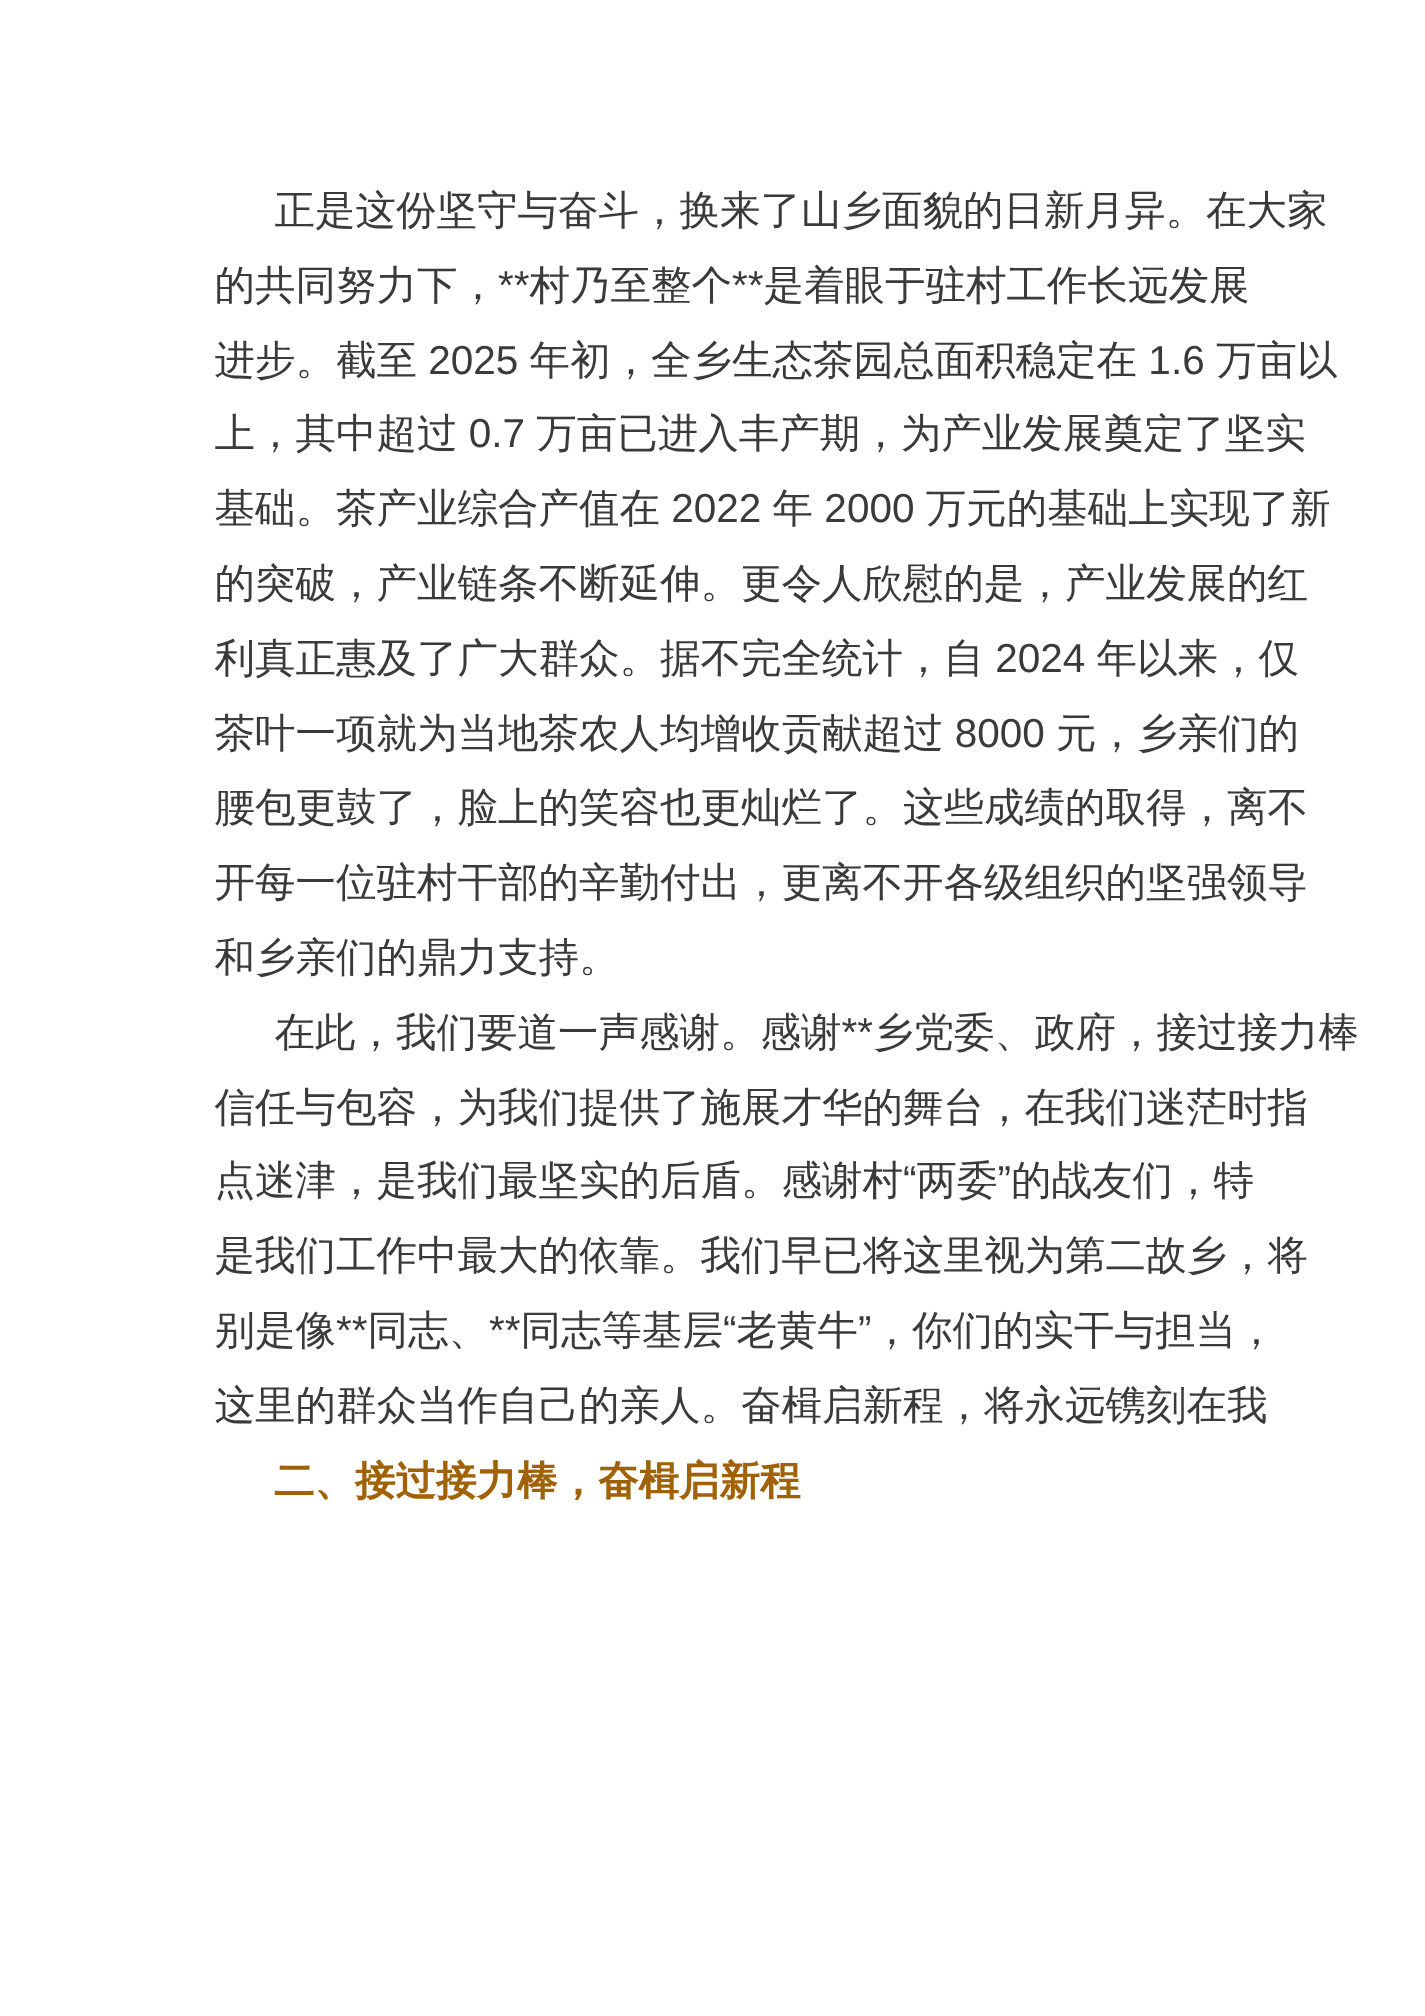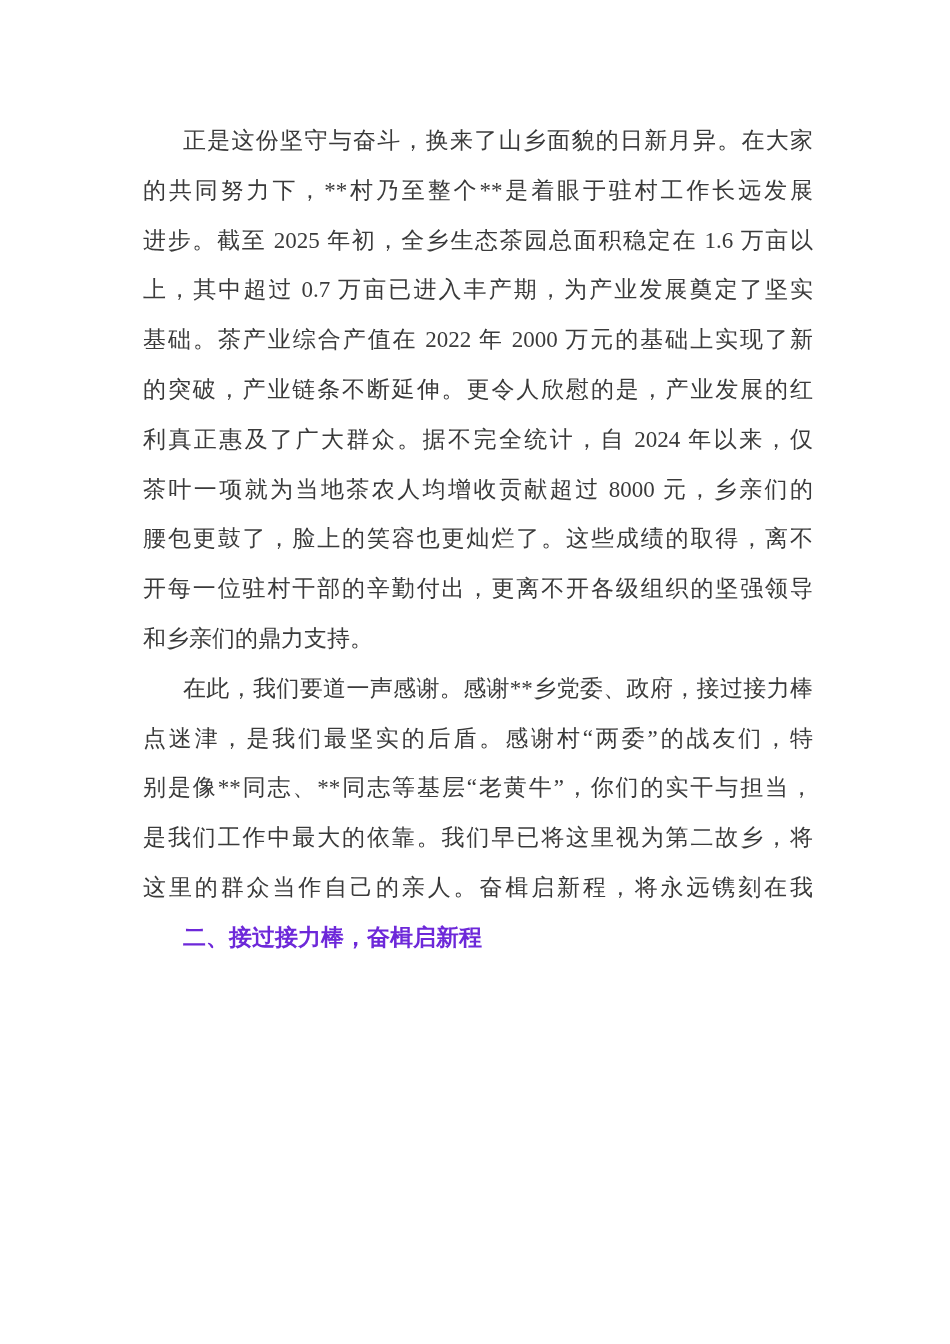--- a/index.html
+++ b/index.html
@@ -2,34 +2,34 @@
 <html><head>
 <meta charset="utf-8">
 <style>
   html, body { margin: 0; padding: 0; background: #ffffff; }
   body { width: 950px; height: 1344px; overflow: hidden; position: relative; }
   .page {
     position: absolute;
     left: 143px;
     top: 116px;
     width: 670px;
-    font-family: Liberation Serif, serif;
-    font-size: 23px;
+    font-family: Liberation Sans, sans-serif;
+    font-size: 27px;
     color: #3a3a3a;
   }
   .line {
     height: 49.8px;
     line-height: 49.8px;
     white-space: nowrap;
     text-align: justify;
     text-align-last: justify;
   }
   .line.last { text-align-last: left; }
   .indent { padding-left: 40px; }
-  .heading { font-weight: bold; color: #6d28d9; }
+  .heading { font-weight: bold; color: #a16207; }
 </style>
 </head>
 <body>
 
 <div class="page">
 
   <div>
     <div class="line indent">正是这份坚守与奋斗，换来了山乡面貌的日新月异。在大家</div>
     <div class="line">的共同努力下，**村乃至整个**是着眼于驻村工作长远发展</div>
     <div class="line">进步。截至 2025 年初，全乡生态茶园总面积稳定在 1.6 万亩以</div>
@@ -38,21 +38,22 @@
     <div class="line">的突破，产业链条不断延伸。更令人欣慰的是，产业发展的红</div>
     <div class="line">利真正惠及了广大群众。据不完全统计，自 2024 年以来，仅</div>
     <div class="line">茶叶一项就为当地茶农人均增收贡献超过 8000 元，乡亲们的</div>
     <div class="line">腰包更鼓了，脸上的笑容也更灿烂了。这些成绩的取得，离不</div>
     <div class="line">开每一位驻村干部的辛勤付出，更离不开各级组织的坚强领导</div>
     <div class="line last">和乡亲们的鼎力支持。</div>
   </div>
 
   <div>
     <div class="line indent">在此，我们要道一声感谢。感谢**乡党委、政府，接过接力棒</div>
+    <div class="line">信任与包容，为我们提供了施展才华的舞台，在我们迷茫时指</div>
     <div class="line">点迷津，是我们最坚实的后盾。感谢村“两委”的战友们，特</div>
+    <div class="line">是我们工作中最大的依靠。我们早已将这里视为第二故乡，将</div>
     <div class="line">别是像**同志、**同志等基层“老黄牛”，你们的实干与担当，</div>
-    <div class="line">是我们工作中最大的依靠。我们早已将这里视为第二故乡，将</div>
     <div class="line">这里的群众当作自己的亲人。奋楫启新程，将永远镌刻在我</div>
   </div>
 
   <div class="line indent last heading">二、接过接力棒，奋楫启新程</div>
 
 </div>
 
 </body></html>

